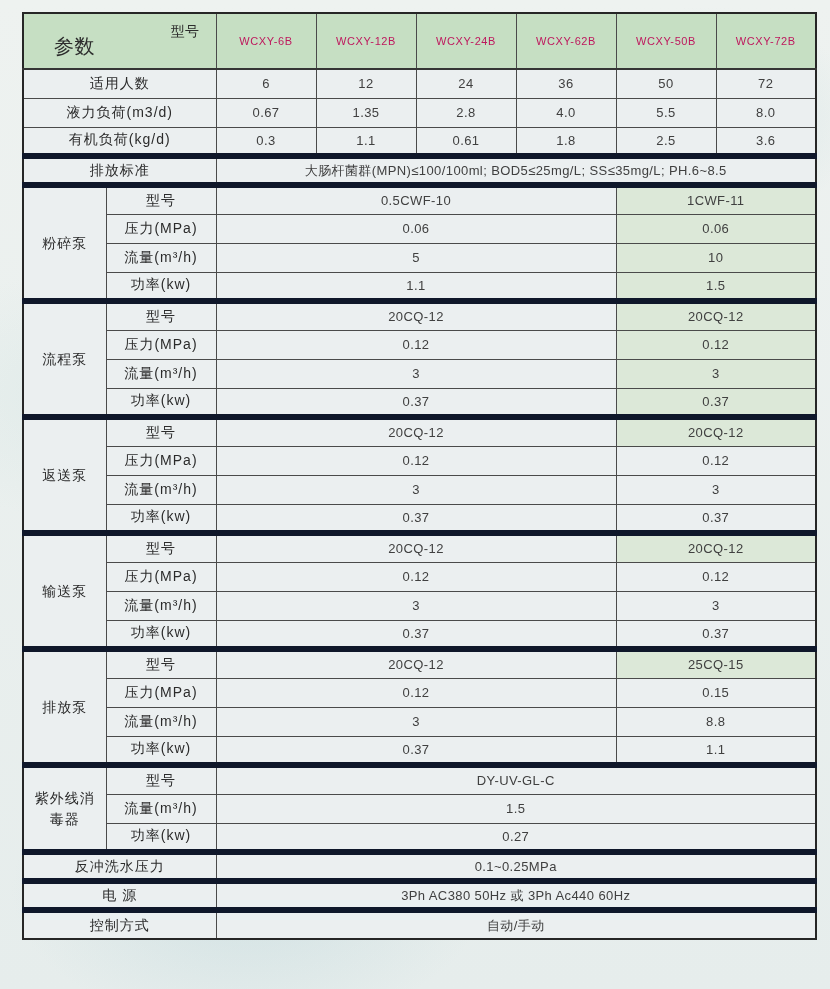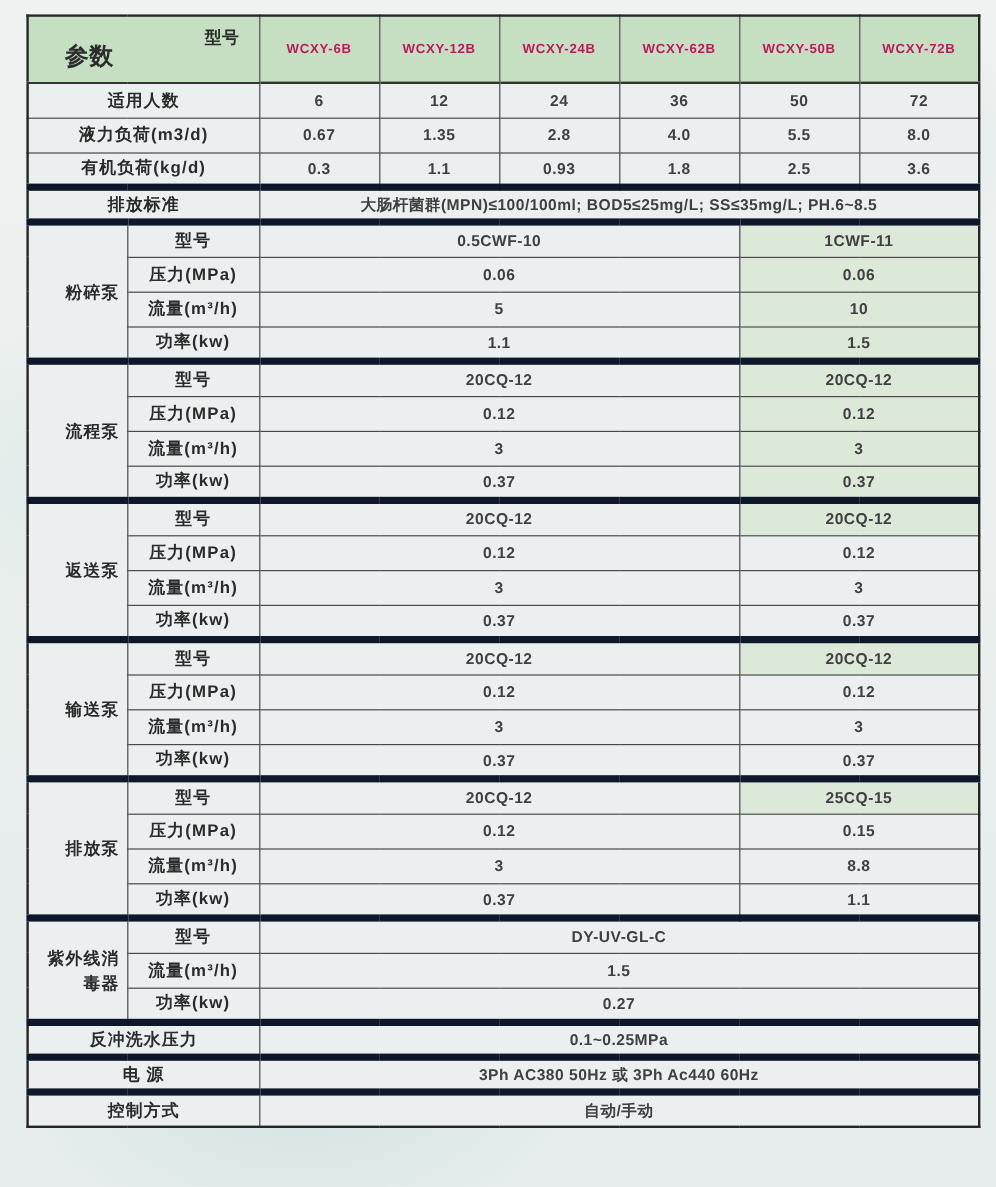--- a/index.html
+++ b/index.html
@@ -19,21 +19,20 @@
     overflow:hidden;
   }
   .page{
     position:absolute;inset:0;
     background:
       radial-gradient(220px 160px at 85% 12%, rgba(190,215,220,.45), transparent 70%),
       radial-gradient(300px 220px at 70% 55%, rgba(200,222,224,.40), transparent 70%),
       radial-gradient(340px 200px at 30% 90%, rgba(188,214,218,.50), transparent 70%),
       radial-gradient(260px 180px at 10% 40%, rgba(205,226,224,.35), transparent 70%),
       linear-gradient(#eef2f0,#e6edec);
-    font-weight: bold;
   }
   table.spec{
     position:absolute;left:22px;top:12px;
     width:793px;
     border-collapse:collapse;
     table-layout:fixed;
     border:2px solid var(--outer-line);
     background:var(--cell-bg);
   }
   td{
@@ -54,21 +53,21 @@
       linear-gradient(to bottom right,
         transparent calc(50% - .9px),
         #3f3f3f calc(50% - .9px),
         #3f3f3f calc(50% + .9px),
         transparent calc(50% + .9px)),
       var(--header-green);
   }
   .corner-model{position:absolute;top:9px;right:16px;font-size:14px;color:#2c2c2c;}
   .corner-param{position:absolute;left:30px;bottom:8px;font-size:20px;color:#2c2c2c;}
   td.row-label, td.sec-label, td.sub-label{font-size:14px;color:#2b2b2b;letter-spacing:1px;margin-left:33px;}
-  td.sec-label{line-height:1.5;padding:12px 6px;text-align:right;}
+  td.sec-label{line-height:1.5;padding:12px 6px;}
   td.val{color:#404040;}
   td.tint{background:var(--tint-green);}
   tr.sec-top td{border-top:6px solid #0f172a;}
   tr.header-row td{border-bottom:2px solid #353535;}
 </style>
 </head>
 <body>
 
 <div class="page">
   <table class="spec">
@@ -114,21 +113,21 @@
       <td class="val">2.8</td>
       <td class="val">4.0</td>
       <td class="val">5.5</td>
       <td class="val">8.0</td>
     </tr>
 
     <tr>
       <td class="row-label" colspan="2">有机负荷(kg/d)</td>
       <td class="val">0.3</td>
       <td class="val">1.1</td>
-      <td class="val">0.93</td>
+      <td class="val">0.61</td>
       <td class="val">1.8</td>
       <td class="val">2.5</td>
       <td class="val">3.6</td>
     </tr>
 
     <tr class="sec-top">
       <td class="row-label" colspan="2">排放标准</td>
       <td class="val" colspan="6">大肠杆菌群(MPN)≤100/100ml; BOD5≤25mg/L; SS≤35mg/L; PH.6~8.5</td>
     </tr>
 

